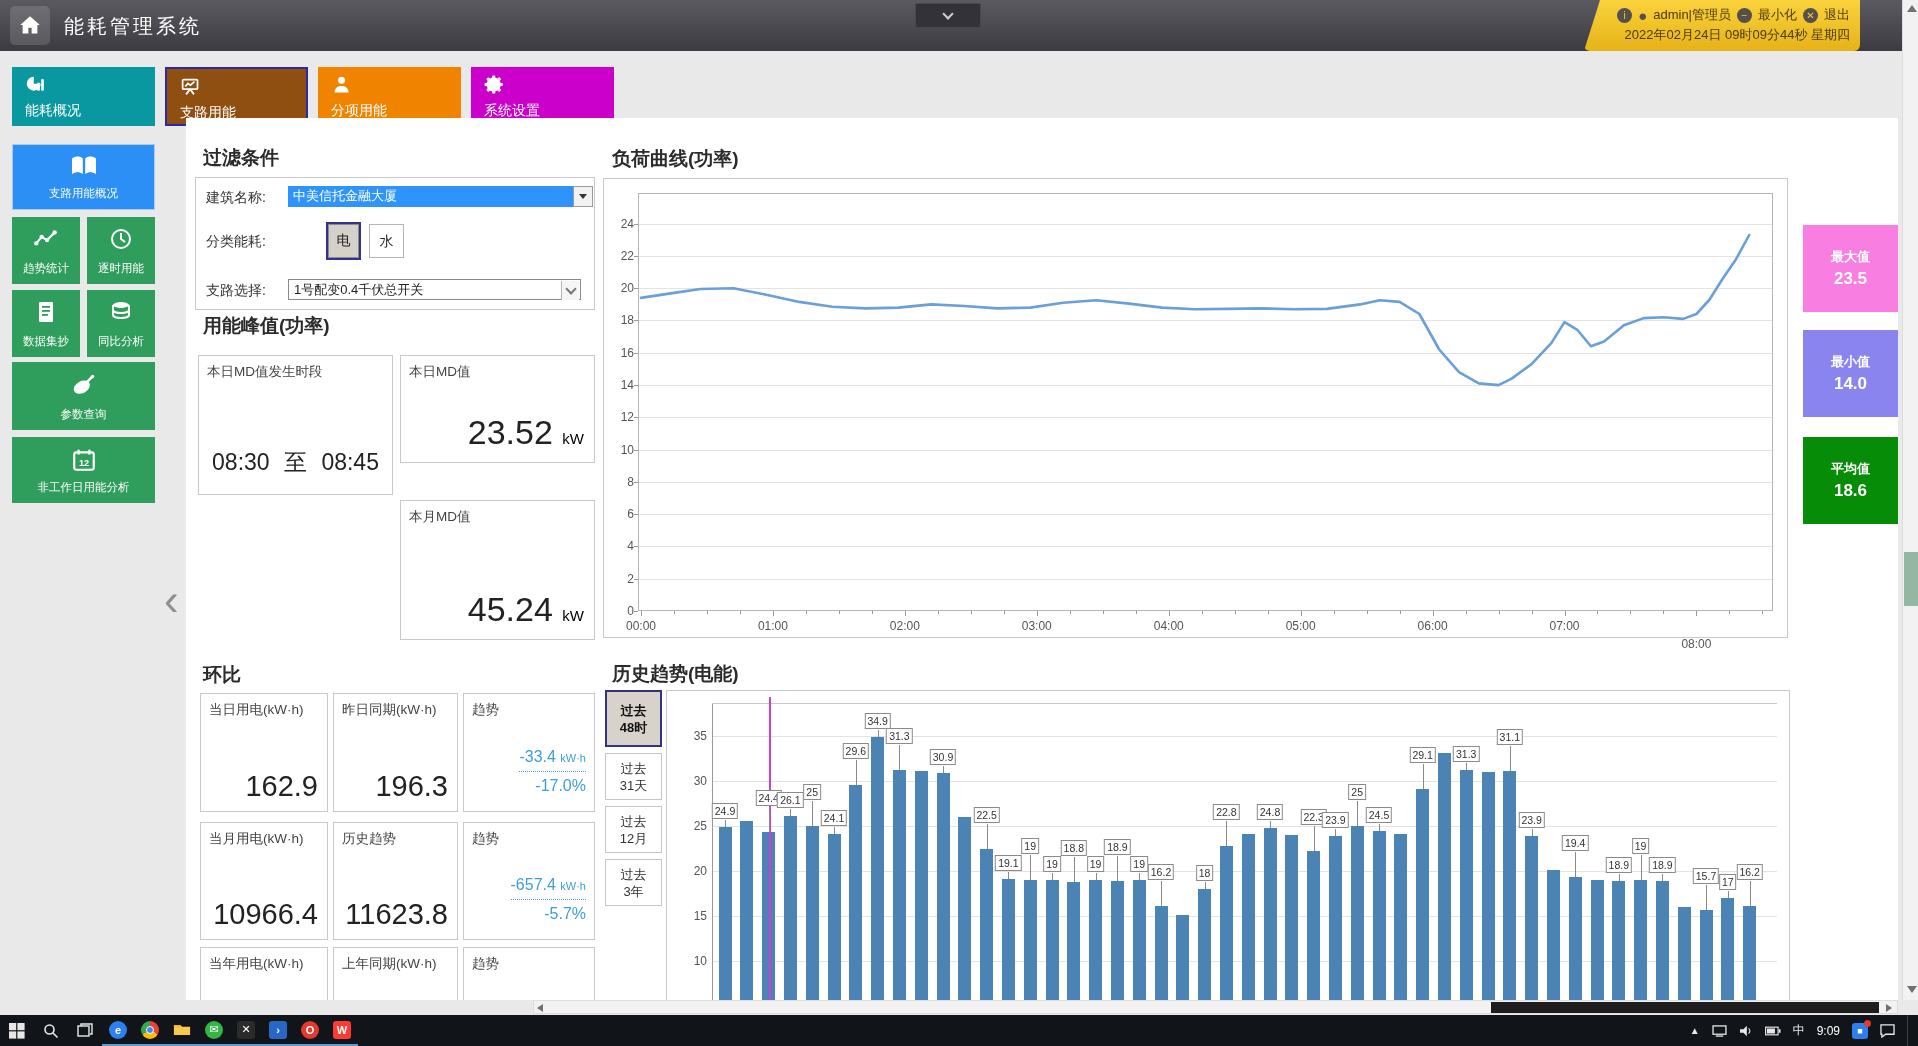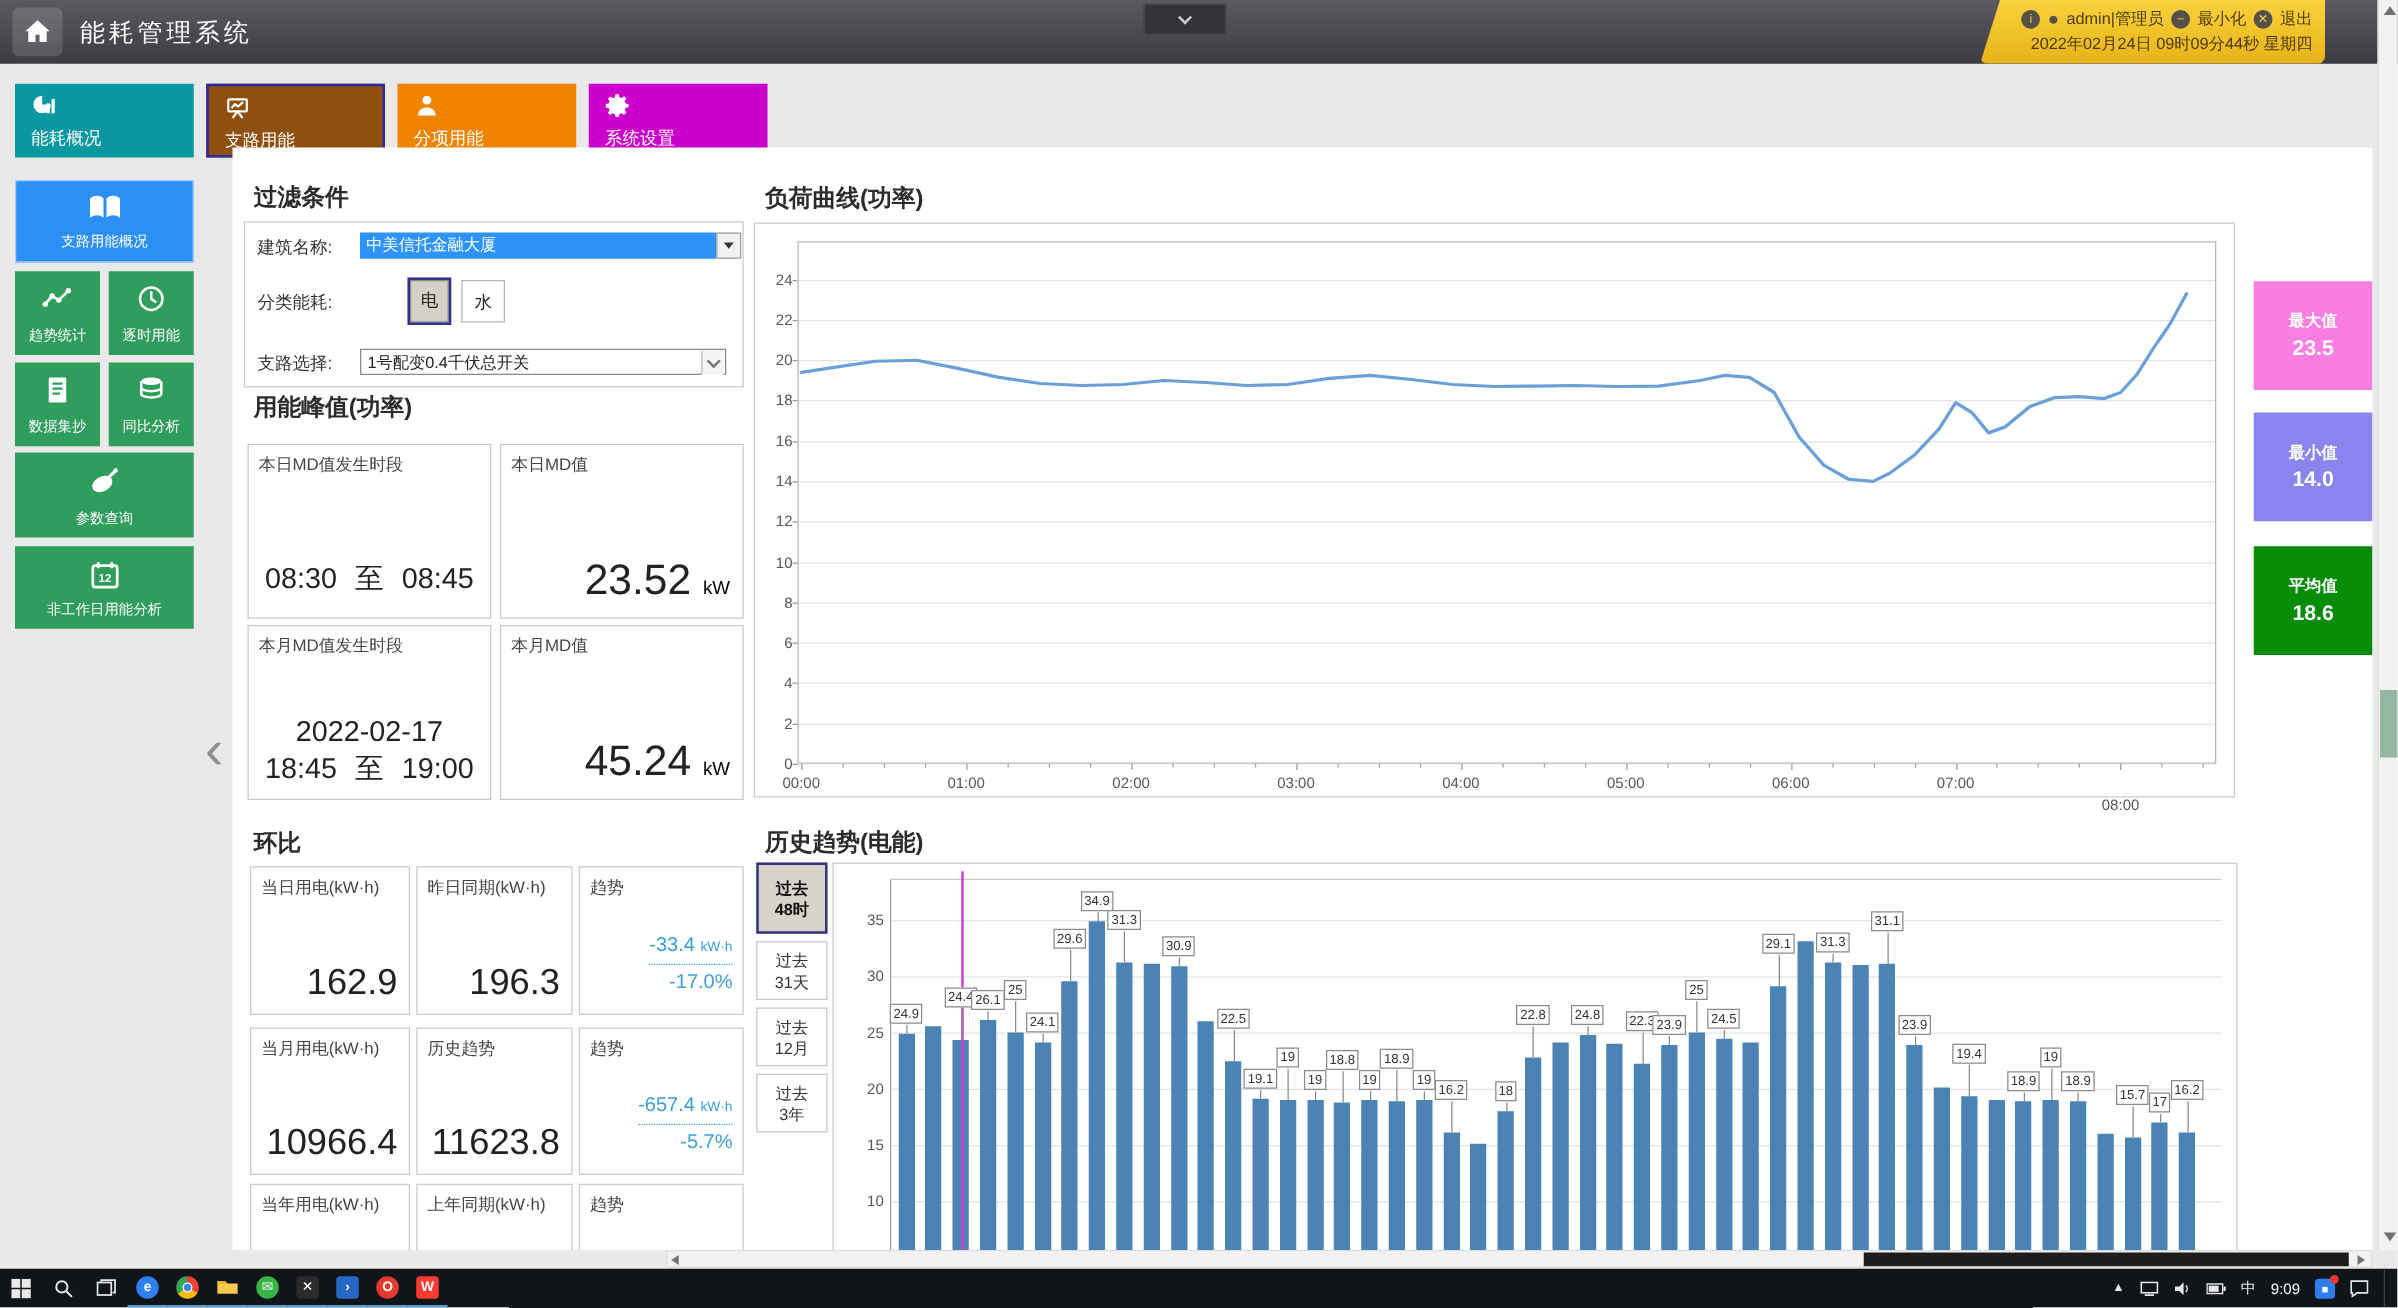--- a/index.html
+++ b/index.html
@@ -257,30 +257,23 @@
           <span class="chev" style="margin-top:-3px"></span>
         </span>
     </div>
   </div>
 
   <div class="abs sec-title" style="left:17px;top:195px">用能峰值(功率)</div>
   <div class="abs card" style="left:12px;top:237px;width:195px;height:140px">
     <div class="card-label">本日MD值发生时段</div>
     <div class="peak-time">08:30 至 08:45</div>
   </div>
-  <div class="abs card" style="left:214px;top:237px;width:195px;height:140px">
+  <div class="abs card" style="left:214px;top:237px;width:195px;height:108px">
     <div class="card-label">本日MD值</div>
     <div class="peak-value"><span>23.52</span> <span class="peak-unit">kW</span></div>
-  </div>
-  <div class="abs card" style="left:12px;top:382px;width:195px;height:140px">
-    <div class="card-label">本月MD值发生时段</div>
-    <div class="peak-time2">
-        <div>2022-02-17</div>
-        <div>18:45 至 19:00</div>
-      </div>
   </div>
   <div class="abs card" style="left:214px;top:382px;width:195px;height:140px">
     <div class="card-label">本月MD值</div>
     <div class="peak-value"><span>45.24</span> <span class="peak-unit">kW</span></div>
   </div>
 
   <div class="abs sec-title" style="left:17px;top:544px">环比</div>
   <div class="abs card" style="left:14px;top:575px;width:128px;height:119px">
     <div class="card-label">当日用电(kW·h)</div>
     <div class="hb-value">162.9</div>

